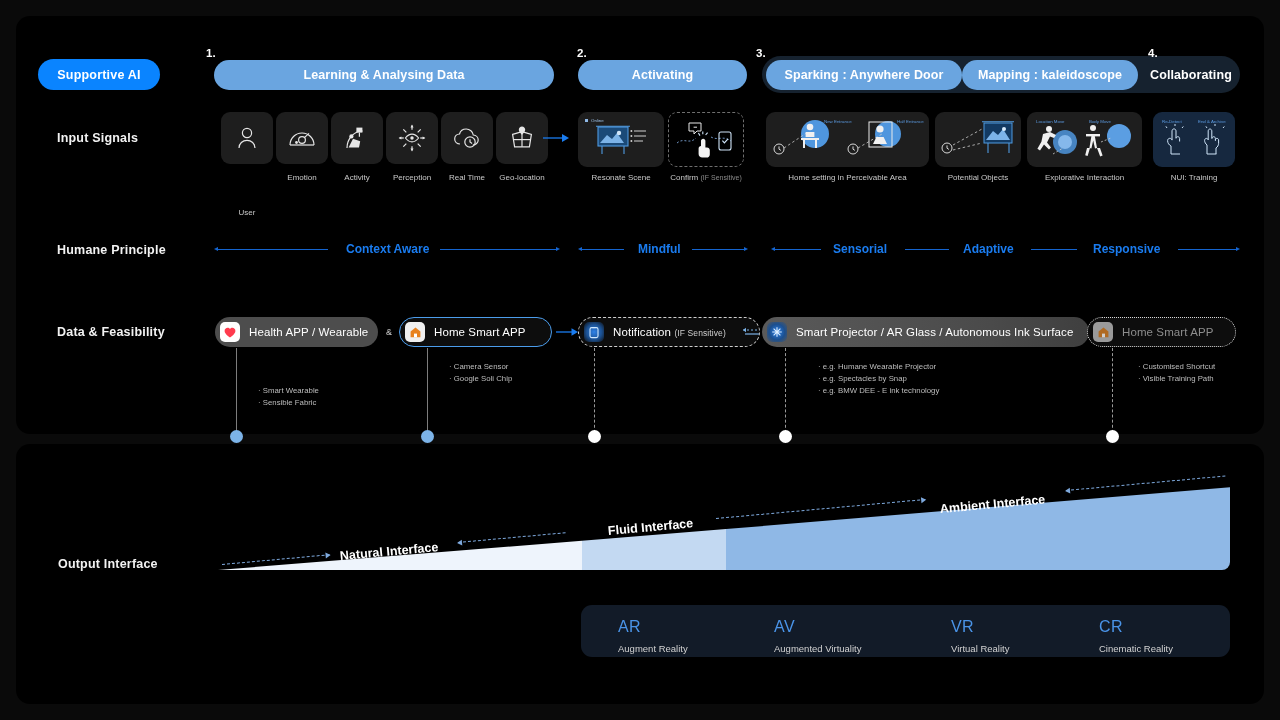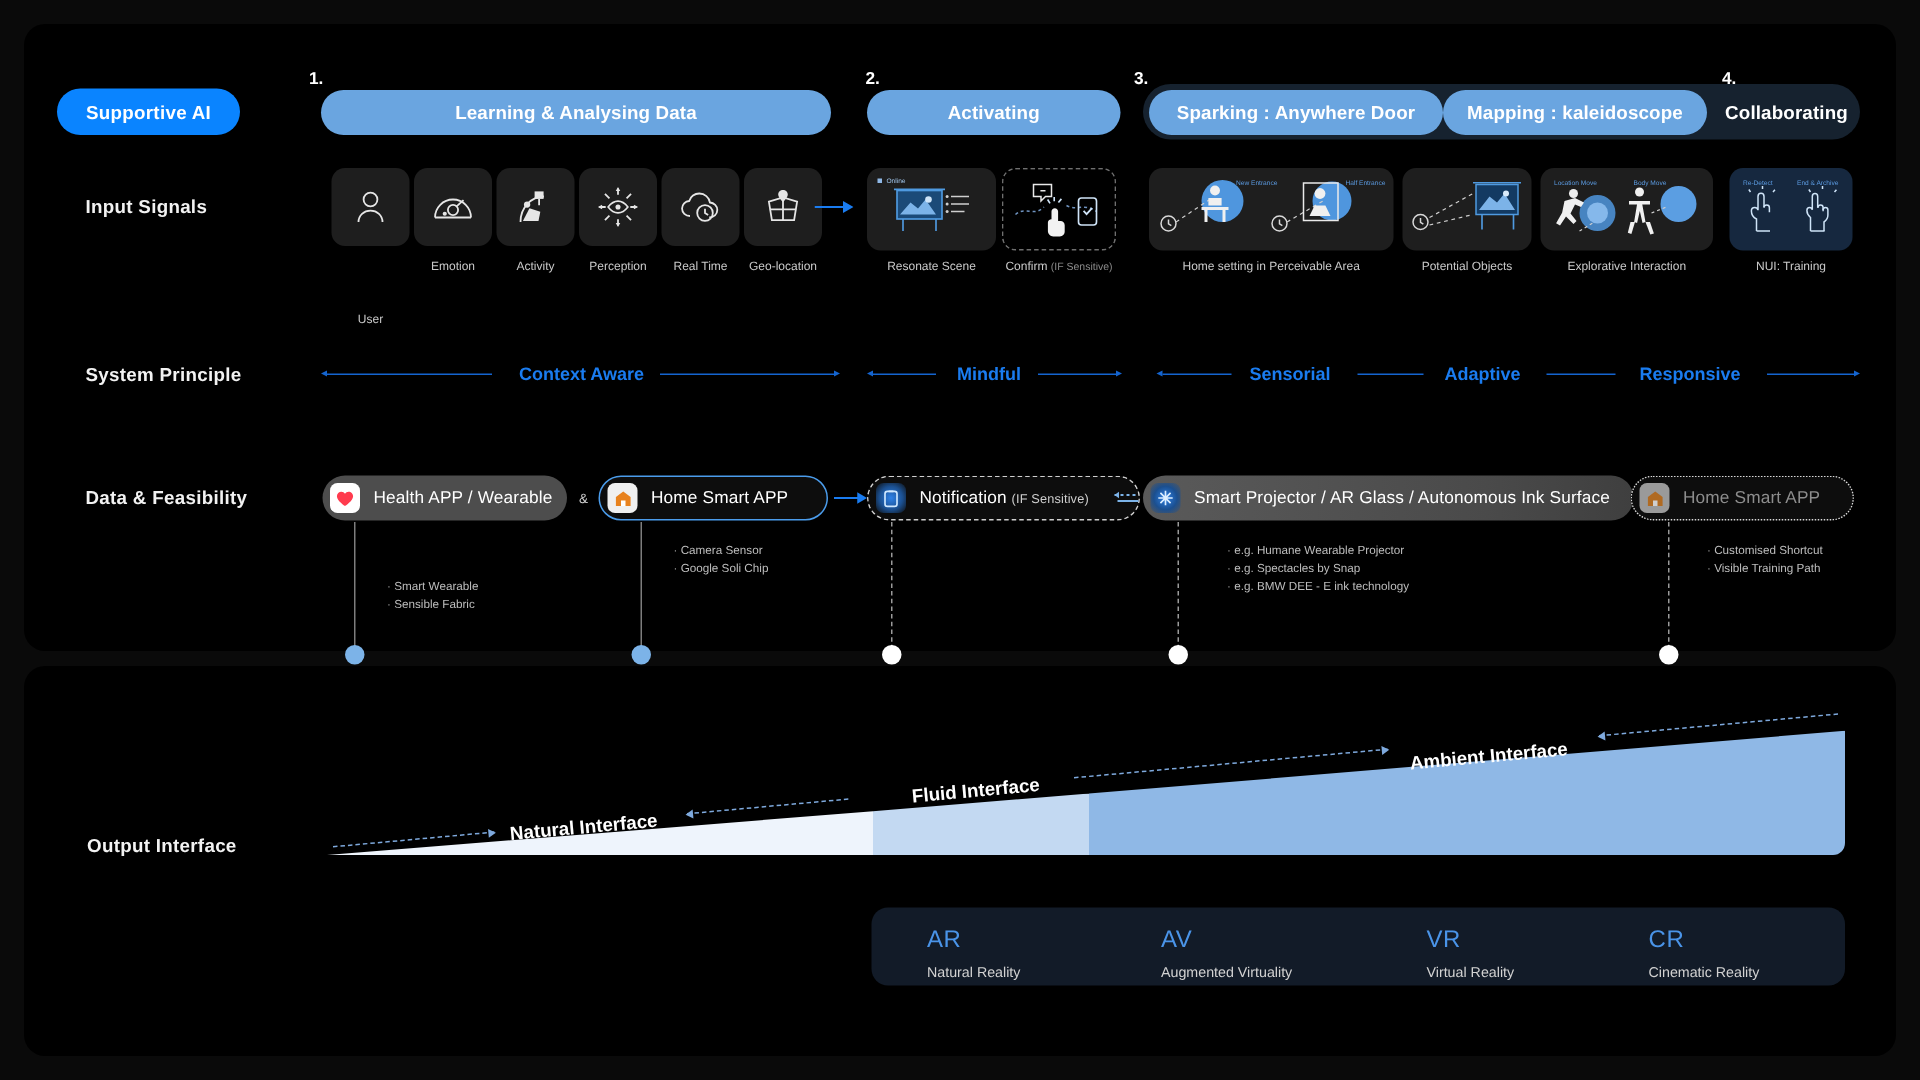--- a/index.html
+++ b/index.html
@@ -158,21 +158,21 @@
 </style>
 </head>
 <body>
 
 <div id="stage">
 
   <div class="panel" id="panel-top"></div>
   <div class="panel" id="panel-bottom"></div>
 
   <div class="row-label" style="left:57px; top:131px;">Input Signals</div>
-  <div class="row-label" style="left:57px; top:243px;">System Principle</div>
+  <div class="row-label" style="left:57px; top:243px;">Humane Principle</div>
   <div class="row-label" style="left:57px; top:325px;">Data &amp; Feasibility</div>
   <div class="row-label" style="left:58px; top:557px;">Output Interface</div>
 
   <div id="supportive-ai">Supportive AI</div>
 
   <div class="phase-num" style="left:206px; top:47px;">1.</div>
   <div class="phase-pill" style="left:214px; top:60px; width:340px;">Learning  &amp;  Analysing Data</div>
 
   <div class="phase-num" style="left:577px; top:47px;">2.</div>
   <div class="phase-pill" style="left:578px; top:60px; width:169px;">Activating</div>
@@ -545,21 +545,21 @@
       </div>
     <div class="warrow" style="left:848px; top:10px; width:160px; transform: rotate(-5.2deg);">
         <i class="tipl"></i>
       </div>
   </div>
 
 
   <div class="bcard" id="bcard-right">
     <div class="bitem" style="left:37px; top:13px;">
       <div class="abbr">AR</div>
-      <div class="full">Natural Reality</div>
+      <div class="full">Augment Reality</div>
     </div>
     <div class="bitem" style="left:193px; top:13px;">
       <div class="abbr">AV</div>
       <div class="full">Augmented Virtuality</div>
     </div>
     <div class="bitem" style="left:370px; top:13px;">
       <div class="abbr">VR</div>
       <div class="full">Virtual Reality</div>
     </div>
     <div class="bitem" style="left:518px; top:13px;">

